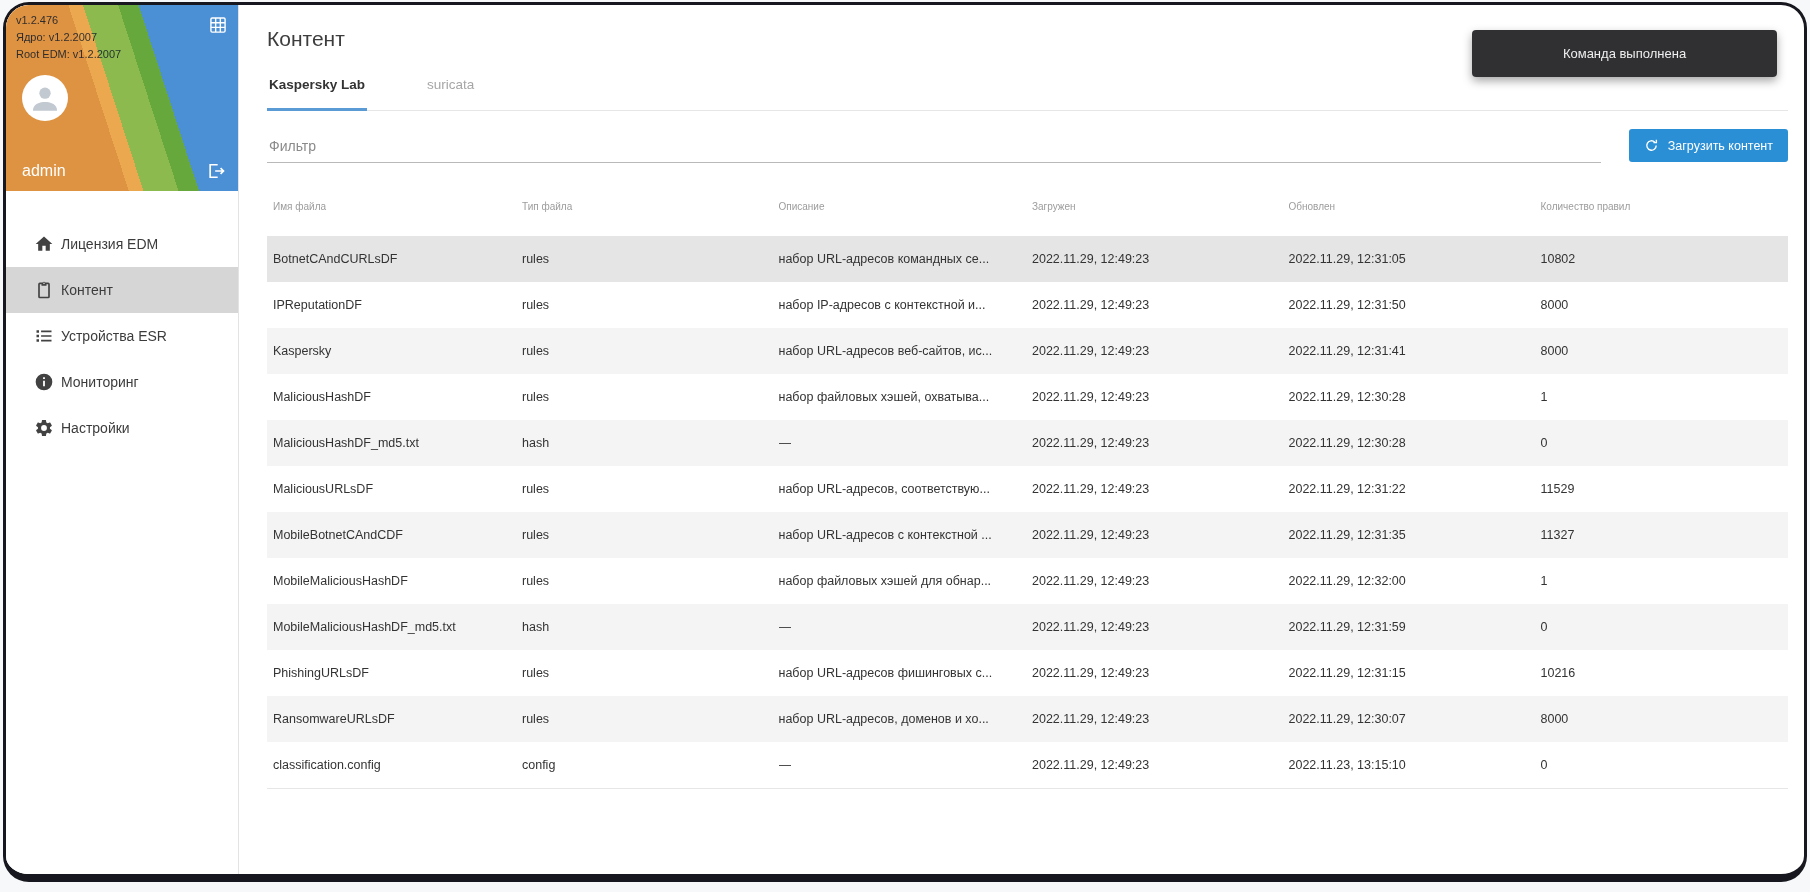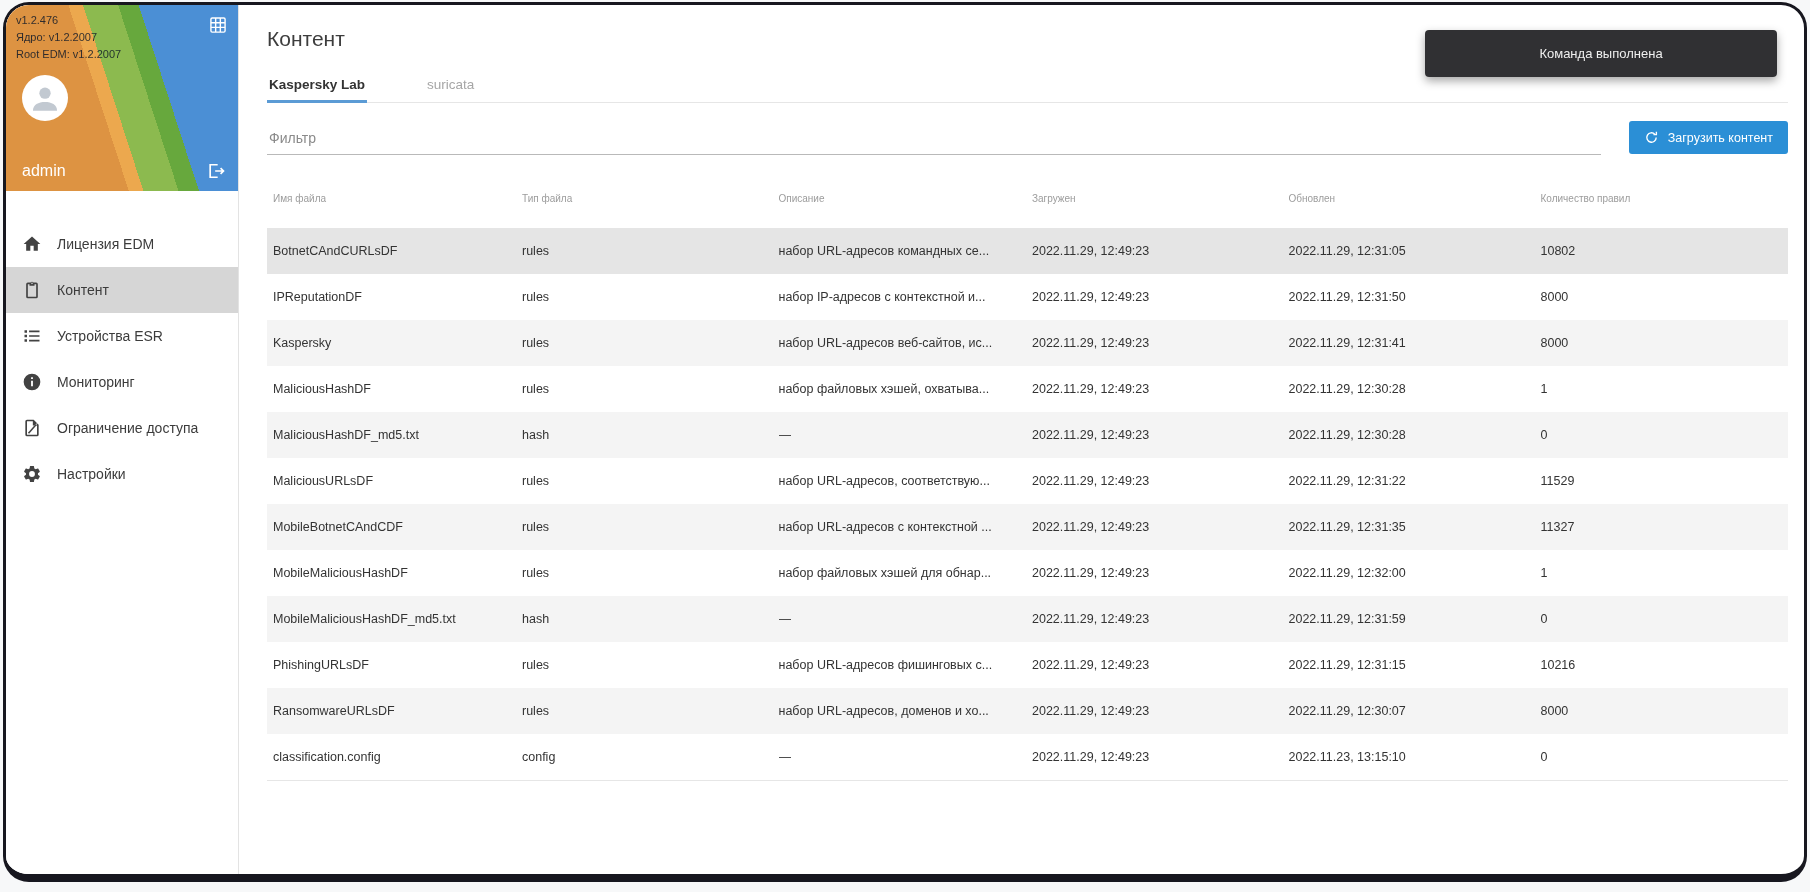--- a/index.html
+++ b/index.html
@@ -53,22 +53,22 @@
   }
   .sb-user {
     position:absolute; left:16px; right:12px; bottom:10px;
     display:flex; justify-content:space-between; align-items:center;
     color:#fff; font-size:16px;
   }
   .logout { width:20px; height:20px; cursor:pointer; }
 
   nav { padding-top:30px; }
   .nav-item {
-    display:flex; align-items:center; gap:15px;
-    height:46px; padding:0 16px;
+    display:flex; align-items:center; gap:7px;
+    height:46px; padding:0 28px;
     font-size:14px; color:#3c3c3c; cursor:pointer;
   }
   .nav-item.active { background:#d6d6d6; }
   .nav-icon { width:20px; height:20px; flex:none; display:flex; }
   .nav-icon svg { width:20px; height:20px; }
 
   .sb-status {
     position:absolute; left:14px; right:8px; bottom:16px;
     font-size:12.5px; font-weight:700; color:#222; line-height:1.5;
   }
@@ -79,31 +79,31 @@
   .main {
     flex:1; position:relative;
     padding:0 16px 0 28px;
     display:flex; flex-direction:column;
     min-width:0;
   }
   .page-title { margin-top:22px; font-size:21px; color:#3d3d3d; }
 
   .toast {
     position:absolute; top:25px; right:27px;
-    width:352px; height:47px;
+    width:305px; height:47px;
     background:rgba(32,32,36,.93);
     color:#efefef; font-size:13px;
     display:flex; align-items:center; justify-content:center;
     border-radius:4px; box-shadow:0 4px 10px rgba(0,0,0,.35);
     z-index:5;
   }
 
   .tabs { display:flex; gap:58px; margin-top:26px; border-bottom:1px solid #e6e6e6; }
   .tab {
-    padding:0 2px 8px; font-size:13.5px; color:#a6a6a6;
+    padding:0 2px 16px; font-size:13.5px; color:#a6a6a6;
     border-bottom:3px solid transparent; margin-bottom:-1px; cursor:pointer;
   }
   .tab.active { color:#333; font-weight:700; border-bottom-color:#5b9bd5; }
 
   .filter-row { display:flex; align-items:flex-end; gap:28px; margin-top:18px; }
   .filter-input {
     flex:1; border:none; outline:none; background:transparent;
     border-bottom:1px solid #b9b9b9;
     font-size:14px; color:#333; padding:8px 2px;
     font-family:inherit;
@@ -190,30 +190,20 @@
         </span>
         <span>Устройства ESR</span>
       </div>
       <div class="nav-item">
         <span class="nav-icon">
           <svg viewBox="0 0 24 24">
               <path fill="#424242" d="M12 2a10 10 0 1 0 0 20 10 10 0 0 0 0-20zm1.1 15h-2.2v-6.5h2.2zm0-8.5h-2.2V6.3h2.2z"></path>
             </svg>
         </span>
         <span>Мониторинг</span>
-      </div>
-      <div class="nav-item">
-        <span class="nav-icon">
-          <svg viewBox="0 0 24 24">
-              <path fill="#424242" d="M14 2H6a2 2 0 0 0-2 2v16a2 2 0 0 0 2 2h12a2 2 0 0 0 2-2V8zm4 18H6V4h7v5h5z"></path>
-              <path stroke="#ffffff" stroke-width="1.2" fill="none" d="M7.2 19 18 6.5"></path>
-              <path stroke="#424242" stroke-width="1.8" fill="none" d="M7.8 18.4 16.8 8"></path>
-            </svg>
-        </span>
-        <span>Ограничение доступа</span>
       </div>
       <div class="nav-item">
         <span class="nav-icon">
           <svg viewBox="0 0 24 24">
               <path fill="#424242" d="M19.14 12.94a7.07 7.07 0 0 0 0-1.88l2.03-1.58a.5.5 0 0 0 .12-.64l-1.92-3.32a.5.5 0 0 0-.61-.22l-2.39.96a7.06 7.06 0 0 0-1.63-.94l-.36-2.54a.5.5 0 0 0-.5-.42h-3.84a.5.5 0 0 0-.5.42l-.36 2.54c-.59.24-1.13.56-1.63.94l-2.39-.96a.5.5 0 0 0-.61.22L2.63 8.84a.5.5 0 0 0 .12.64l2.03 1.58a7.07 7.07 0 0 0 0 1.88l-2.03 1.58a.5.5 0 0 0-.12.64l1.92 3.32c.13.22.39.31.61.22l2.39-.96c.5.38 1.04.7 1.63.94l.36 2.54c.04.24.25.42.5.42h3.84a.5.5 0 0 0 .5-.42l.36-2.54c.59-.24 1.13-.56 1.63-.94l2.39.96c.22.09.48 0 .61-.22l1.92-3.32a.5.5 0 0 0-.12-.64zM12 15.5A3.5 3.5 0 1 1 15.5 12 3.5 3.5 0 0 1 12 15.5z"></path>
             </svg>
         </span>
         <span>Настройки</span>
       </div>
     </nav>

